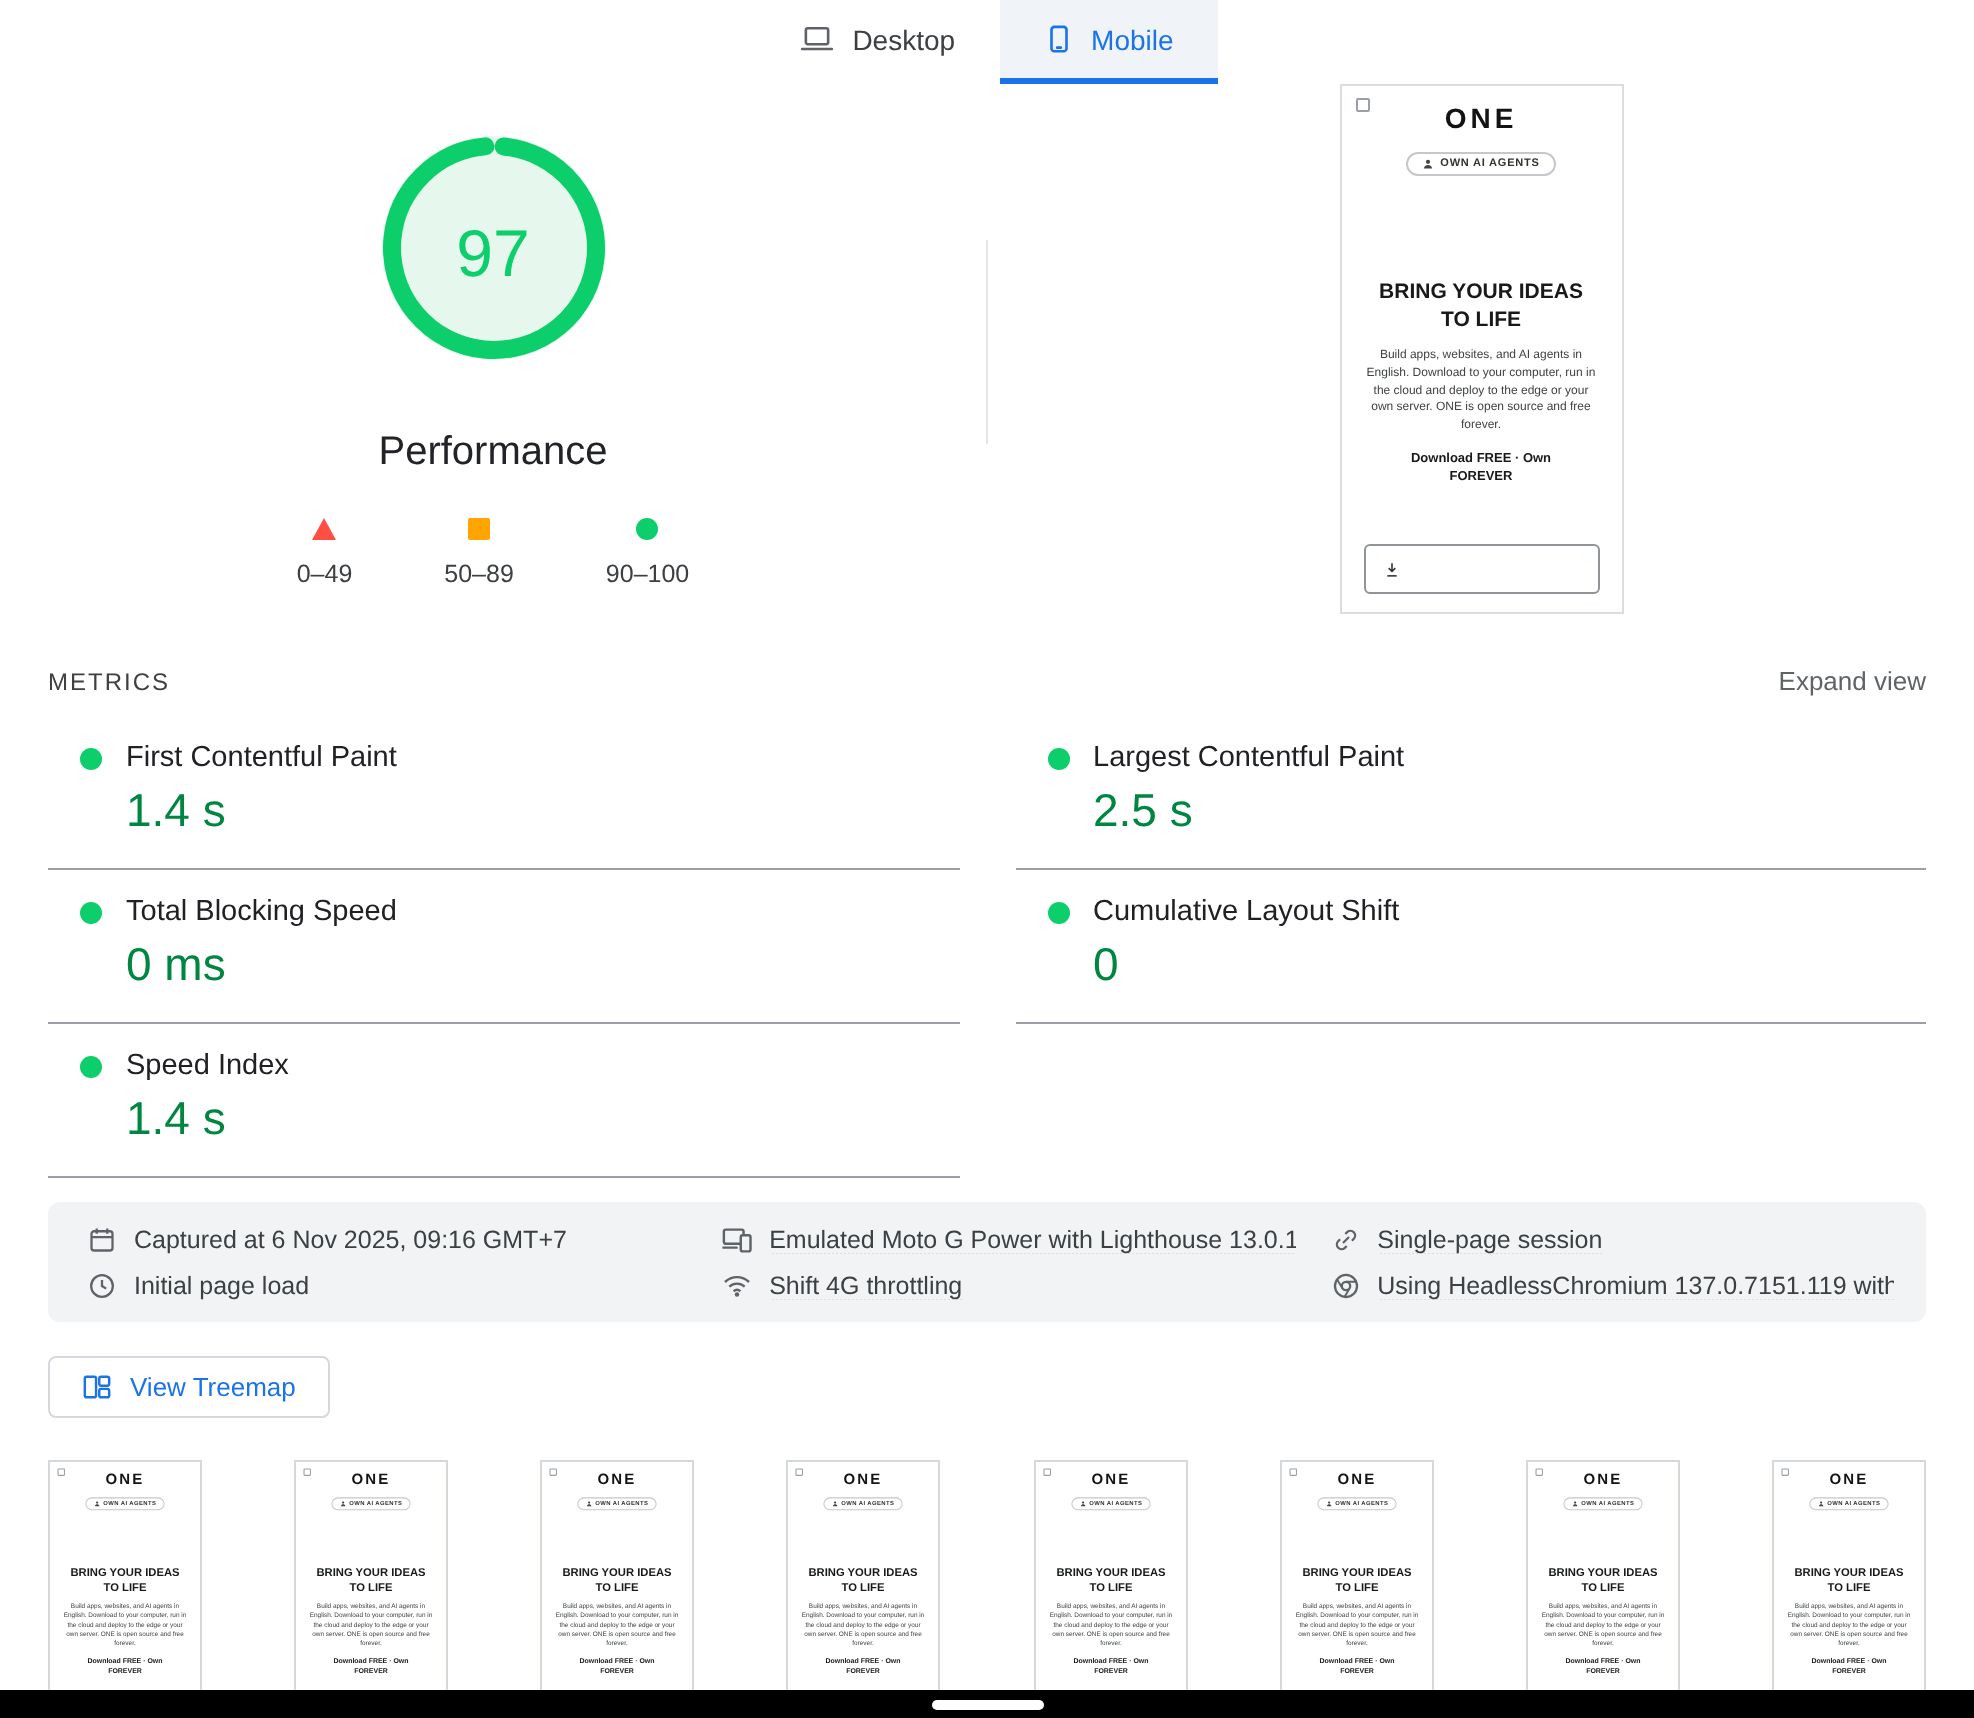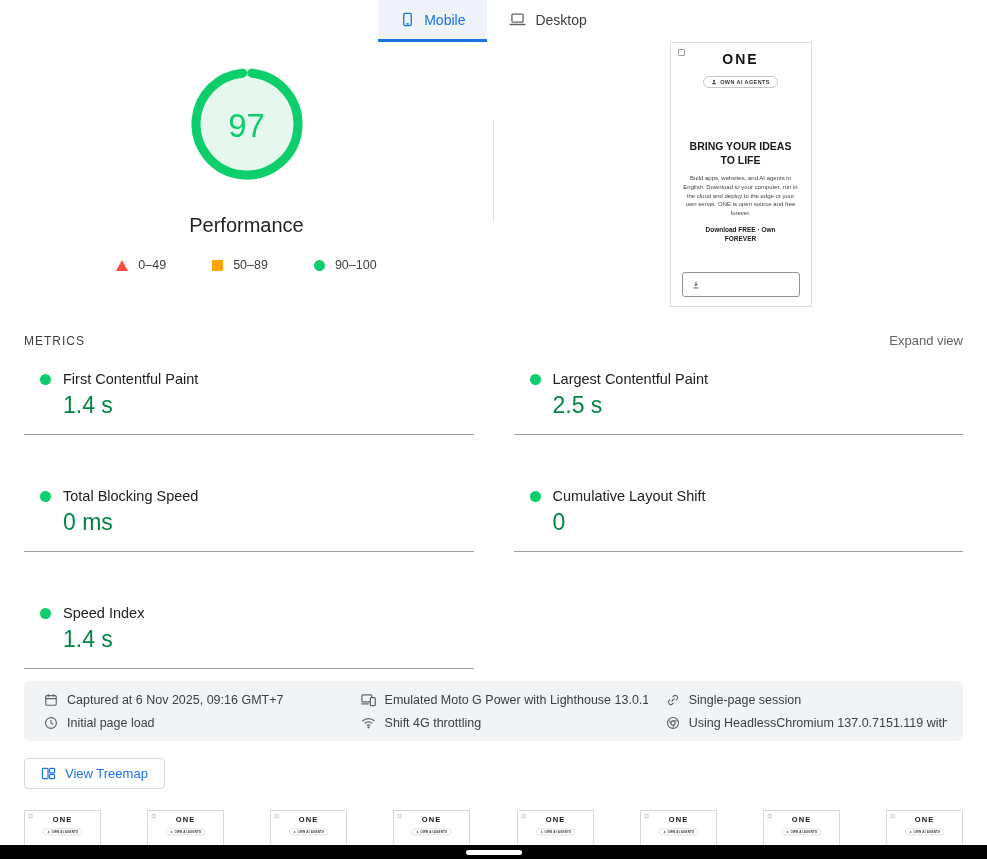--- a/index.html
+++ b/index.html
@@ -36,33 +36,33 @@
     position: absolute; inset: 0; display: flex; align-items: center; justify-content: center;
     font-size: 33px; color: var(--green);
   }
   .perf-title { margin-top: 28px; text-align: center; font-size: 20px; font-weight: 500; color: #212327; }
   .score-desc {
     margin: 11px auto 0; width: 352px; text-align: center;
     font-size: 12.5px; line-height: 1.6; color: #575b60;
   }
   .lnk { color: var(--link); text-decoration: none; cursor: pointer; }
   .legend { margin-top: 21px; display: flex; justify-content: center; gap: 46px; font-size: 12.5px; color: #3c4043; }
-  .legend-item { display: flex; align-items: center; gap: 10px; }
+  .legend-item { display: flex; align-items: center; gap: 10px; flex-direction: column; }
   .tri { width: 0; height: 0; border-left: 6px solid transparent; border-right: 6px solid transparent; border-bottom: 11px solid var(--red); }
   .sq { width: 11px; height: 11px; background: var(--orange); border-radius: 1px; }
   .ci { width: 11px; height: 11px; background: var(--green); border-radius: 50%; }
 
   
   .metrics-header {
     margin: 26px 24px 0; display: flex; justify-content: space-between; align-items: center;
   }
   .metrics-label { font-size: 12px; letter-spacing: 1px; font-weight: 400; color: #404040; }
   .expand-view { font-size: 13px; color: #5f6368; cursor: pointer; }
 
-  .metrics-grid { margin: 10px 24px 0; display: grid; grid-template-columns: 1fr 1fr; column-gap: 28px; gap: 40px; }
+  .metrics-grid { margin: 10px 24px 0; display: grid; grid-template-columns: 1fr 1fr; column-gap: 28px; }
   .metric { padding: 13px 0 15px 16px; border-bottom: 1px solid var(--rule); }
   .metric--empty { border-bottom: none; }
   .metric-head { display: flex; align-items: center; gap: 12px; }
   .dot { width: 11px; height: 11px; border-radius: 50%; background: var(--green); flex: 0 0 auto; }
   .metric-name { font-size: 14.5px; color: #202124; }
   .metric-value { margin: 5px 0 0 23px; font-size: 23px; color: var(--green-dark); }
 
   
   .env-box {
     margin: 12px 24px 0; background: var(--env-bg); border-radius: 6px;
@@ -111,33 +111,33 @@
   .bottombar { position: absolute; left: 0; right: 0; bottom: 0; height: 14px; background: #000; display: flex; align-items: center; justify-content: center; }
   .handle { width: 56px; height: 5px; border-radius: 3px; background: #fff; cursor: grab; }
 </style>
 </head>
 <body>
 
 
 
 
 <header class="tabbar">
+  <div class="tab">
+    <svg viewBox="0 0 18 14" width="17" height="13">
+      <rect x="3" y="1.2" width="12" height="8.6" rx="1" fill="none" stroke="currentColor" stroke-width="1.4"></rect>
+      <path d="M1 12.4h16" stroke="currentColor" stroke-width="1.4" stroke-linecap="round"></path>
+    </svg>
+    <span>Desktop</span>
+  </div>
   <div class="tab tab--active">
     <svg viewBox="0 0 16 16" width="15" height="15">
       <rect x="4" y="1.5" width="8" height="13" rx="1.5" fill="none" stroke="currentColor" stroke-width="1.4"></rect>
       <path d="M7 12.6h2" stroke="currentColor" stroke-width="1.4" stroke-linecap="round"></path>
     </svg>
     <span>Mobile</span>
-  </div>
-  <div class="tab">
-    <svg viewBox="0 0 18 14" width="17" height="13">
-      <rect x="3" y="1.2" width="12" height="8.6" rx="1" fill="none" stroke="currentColor" stroke-width="1.4"></rect>
-      <path d="M1 12.4h16" stroke="currentColor" stroke-width="1.4" stroke-linecap="round"></path>
-    </svg>
-    <span>Desktop</span>
   </div>
 </header>
 
 
 <section class="summary">
   <div class="summary-left">
     <div class="gauge">
       <svg width="116" height="116" viewBox="0 0 116 116">
         <circle class="gauge-bg" cx="58" cy="58" r="56"></circle>
         <circle class="gauge-arc" cx="58" cy="58" r="51" fill="none" stroke-width="9" stroke-linecap="round" stroke-dasharray="310.8 320.4" transform="rotate(-84.6 58 58)"></circle>

